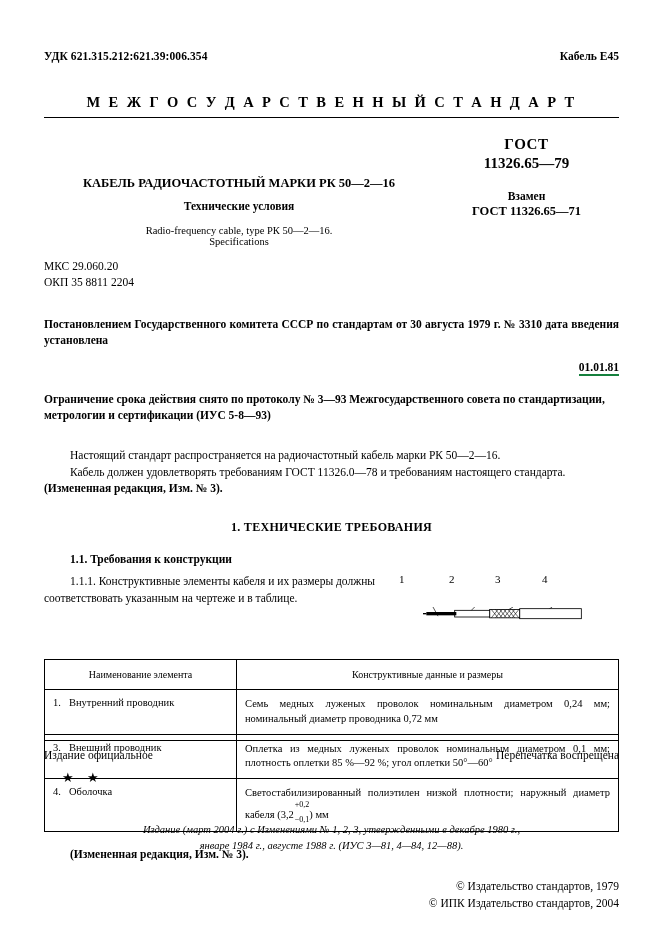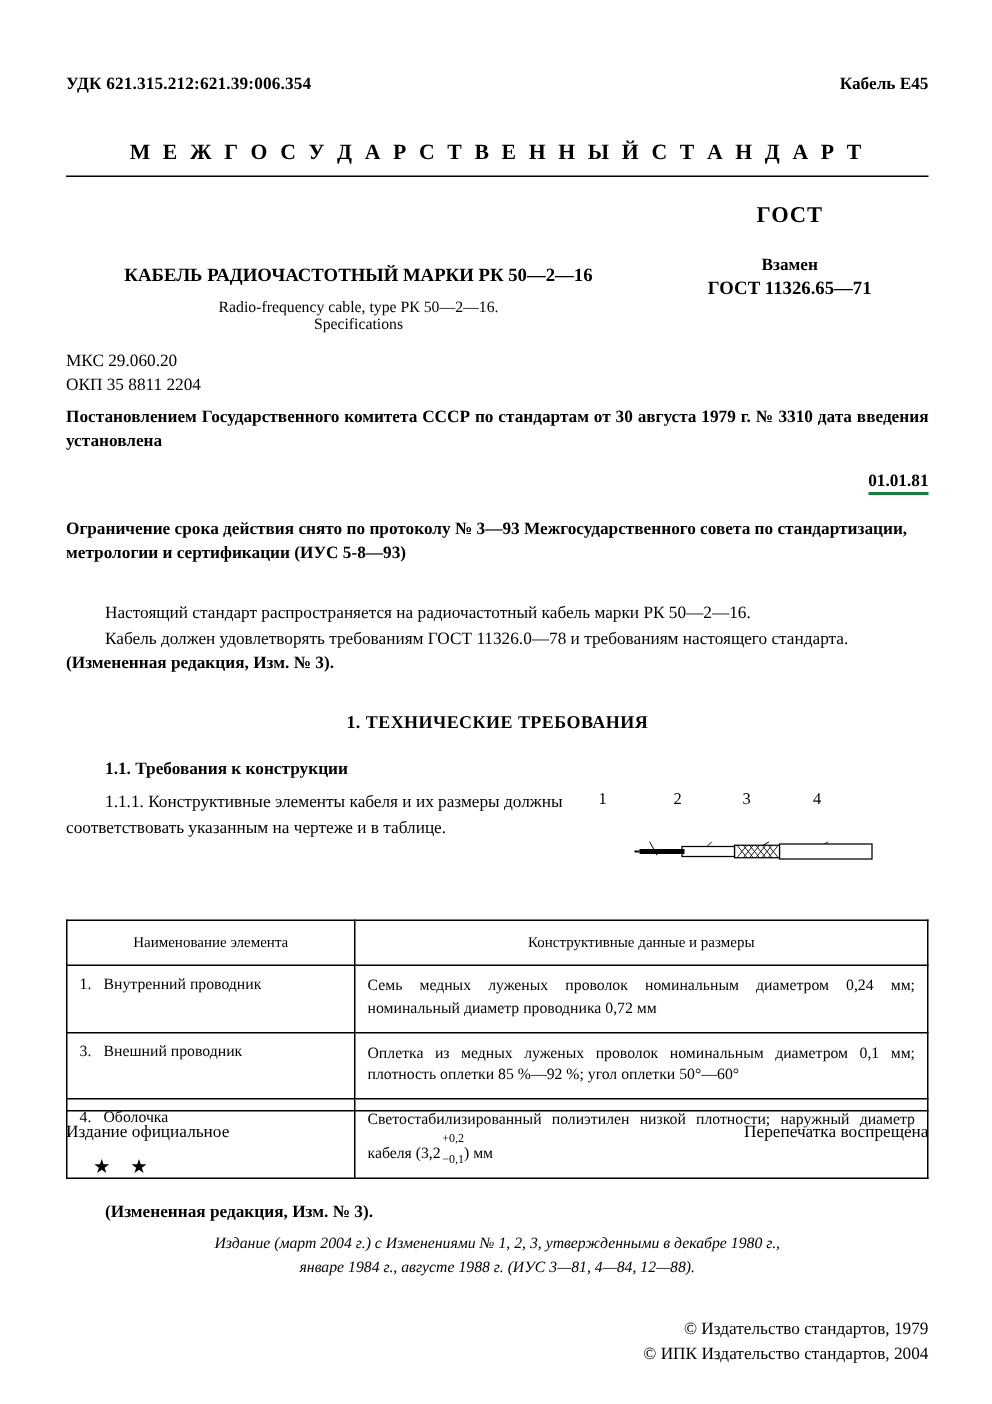--- a/index.html
+++ b/index.html
@@ -109,21 +109,21 @@
   }
   .para {
     font-size: 11.5px;
     line-height: 1.42;
     text-align: justify;
   }
   .bold {
     font-weight: bold;
   }
   .post-block {
-    margin-top: 5px;
+    margin-top: 26px;
   }
   .date-line {
     text-align: right;
     margin-top: 8px;
   }
   .date-underline {
     font-weight: bold;
     font-size: 11.5px;
     border-bottom: 2px solid #15803d;
     padding-bottom: 1px;
@@ -272,25 +272,27 @@
       <div class="udk">УДК 621.315.212:621.39:006.354</div>
       <div class="group">Кабель Е45</div>
     </div>
 
     <div class="std-title">М Е Ж Г О С У Д А Р С Т В Е Н Н Ы Й   С Т А Н Д А Р Т</div>
     <hr class="rule">
 
     <div class="head-block">
       <div class="head-left">
         <div class="cable-name">КАБЕЛЬ РАДИОЧАСТОТНЫЙ МАРКИ РК 50—2—16</div>
+        <div class="tech-cond">Технические условия</div>
         <div class="eng-line">Radio-frequency cable, type РК 50—2—16.</div>
         <div class="eng-line">Specifications</div>
       </div>
       <div class="head-right">
         <div class="gost-word">ГОСТ</div>
+        <div class="gost-num">11326.65—79</div>
         <div class="vzamen">Взамен</div>
         <div class="vzamen-num">ГОСТ 11326.65—71</div>
       </div>
     </div>
 
     <div class="codes">
       <div>МКС  29.060.20</div>
       <div>ОКП  35 8811 2204</div>
     </div>
 

